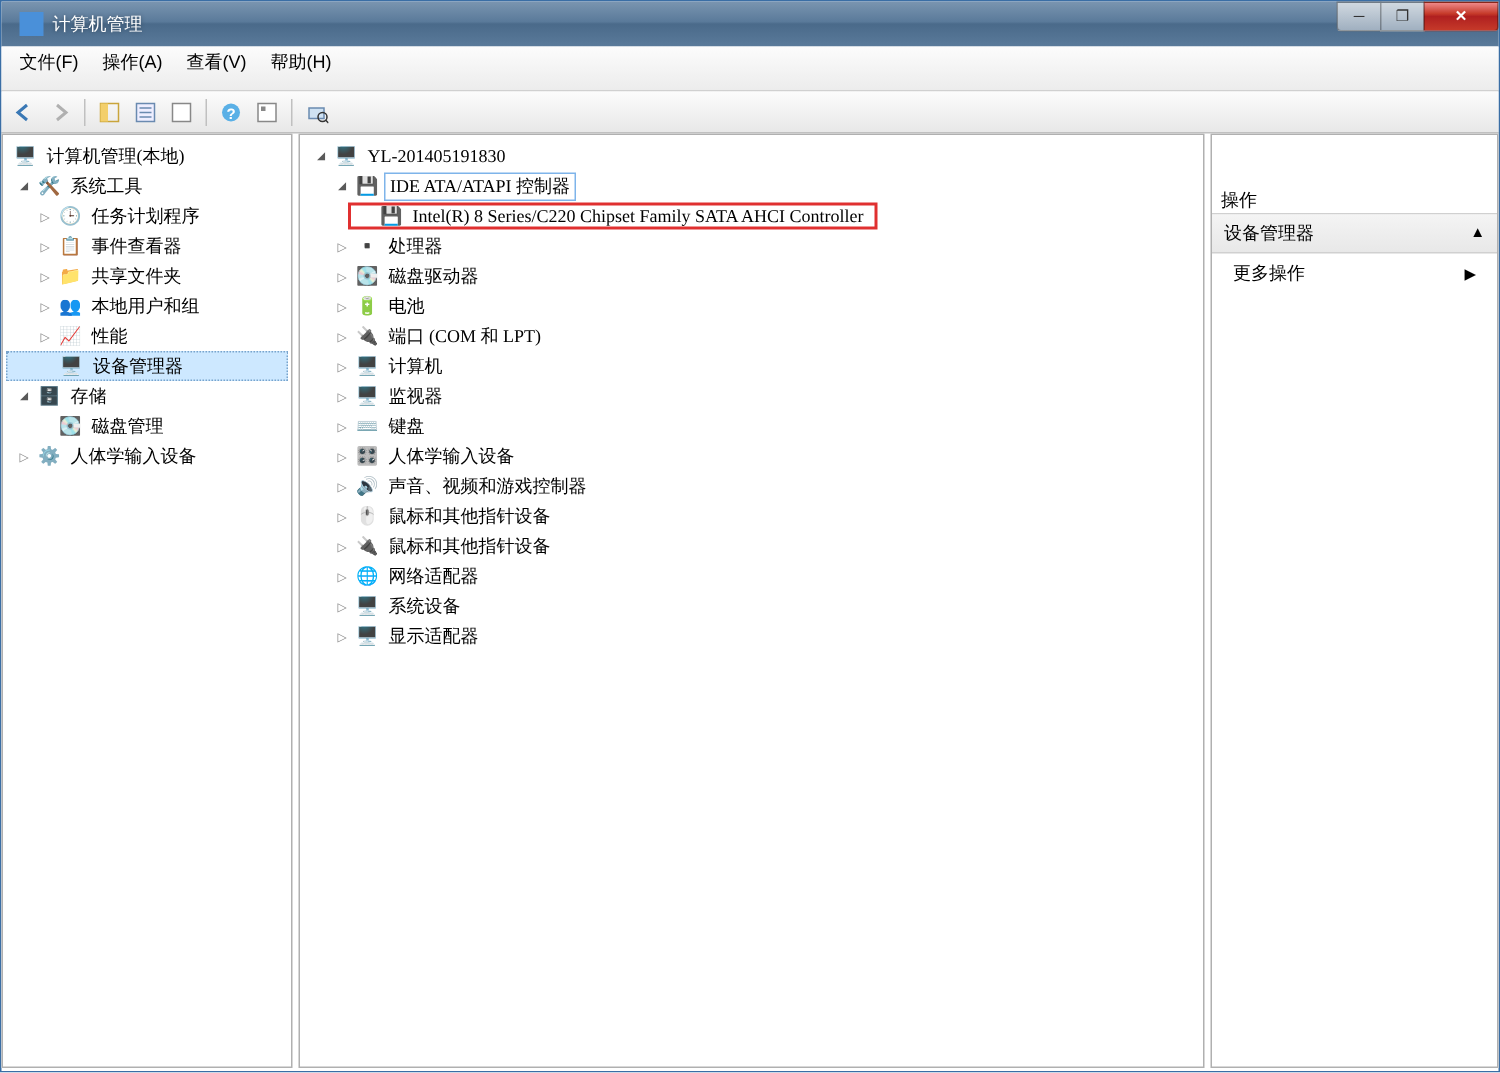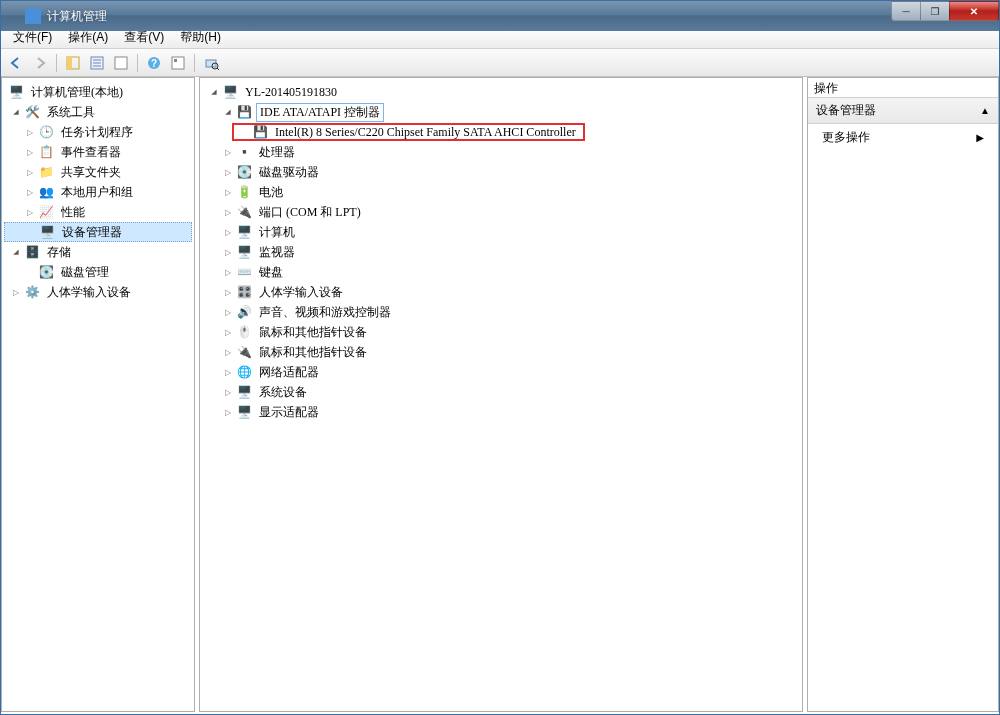--- a/index.html
+++ b/index.html
@@ -1,29 +1,29 @@
 <!DOCTYPE html>
 <html><head>
 <meta charset="utf-8">
 <style>
 * { box-sizing: border-box; margin: 0; padding: 0; }
 body { font-family: "Microsoft YaHei", "Segoe UI", Tahoma, sans-serif; font-size: 12px; background: #fff; width: 1000px; height: 715px; overflow: hidden; }
 
 .window { width: 1000px; height: 715px; display: flex; flex-direction: column; border: 1px solid #3a6ea5; }
 
-.titlebar { height: 30px; background: linear-gradient(#7a95b0, #5a7a9a 45%, #4a6a8a 50%, #5a7a9a); display: flex; align-items: center; padding-left: 24px; color: #fff; font-size: 12px; }
+.titlebar { height: 30px; background: linear-gradient(#7a95b0, #5a7a9a 45%, #4a6a8a 50%, #5a7a9a); display: flex; align-items: center; padding-left: 12px; color: #fff; font-size: 12px; }
 .titlebar-icon { width: 16px; height: 16px; background: #4a90d9; margin-right: 6px; display: inline-block; }
 .titlebar-title { flex: 1; text-shadow: 0 0 3px rgba(0,0,0,0.4); }
 .win-buttons { display: flex; height: 20px; margin-top: -10px; }
 .win-btn { width: 30px; height: 20px; display: flex; align-items: center; justify-content: center; font-family: Arial; font-size: 10px; color: #fff; border: 1px solid rgba(0,0,0,0.3); margin-left: -1px; }
 .win-min { background: linear-gradient(#d0d8e0, #a0b0c0); border-radius: 0 0 0 3px; color: #333; }
 .win-max { background: linear-gradient(#d0d8e0, #a0b0c0); color: #333; }
 .win-close { width: 50px; background: linear-gradient(#e88, #c53929 40%, #b02020 50%, #c53929); border-radius: 0 0 3px 0; font-weight: bold; }
 
-.menubar { height: 18px; background: linear-gradient(#fcfcfc, #ececec); border-bottom: 1px solid #d0d0d0; display: flex; align-items: flex-end; padding: 0 4px; }
+.menubar { height: 30px; background: linear-gradient(#fcfcfc, #ececec); border-bottom: 1px solid #d0d0d0; display: flex; align-items: flex-start; padding: 0 4px; }
 .menu-item { padding: 2px 8px; cursor: default; }
 
 .toolbar { height: 28px; background: linear-gradient(#fcfcfc, #e8e8e8); border-bottom: 1px solid #c0c0c0; display: flex; align-items: center; padding: 0 4px; gap: 2px; }
 .tool-btn { width: 22px; height: 22px; display: flex; align-items: center; justify-content: center; border-radius: 2px; }
 .tool-sep { width: 1px; height: 18px; background: #c0c0c0; margin: 0 3px; }
 
 .content { flex: 1; display: flex; }
 .panel { border: 1px solid #b0b0b0; background: #fff; position: relative; }
 .panel-left { width: 194px; margin: 0 0 2px 0; }
 .panel-mid { flex: 1; margin: 0 4px 2px 4px; position: relative; }
@@ -33,21 +33,21 @@
 .tree-row { display: flex; align-items: center; height: 20px; padding: 0 2px; white-space: nowrap; cursor: default; }
 .tree-row.selected { background: #cde8ff; border: 1px dotted #78a3cc; }
 .expander { width: 12px; height: 12px; display: inline-flex; align-items: center; justify-content: center; font-size: 10px; color: #666; }
 .expander.open::before { content: "◢"; font-size: 7px; color: #595959; }
 .expander.closed::before { content: "▷"; font-size: 8px; color: #888; }
 .spacer { display: inline-block; }
 .node-icon { width: 16px; height: 16px; margin: 0 3px; display: inline-flex; align-items: center; justify-content: center; font-size: 12px; }
 .node-label { padding: 1px 3px; font-family: Liberation Serif, serif; }
 .highlighted-box { border: 2px solid #e03030; padding: 0 4px 0 0; }
 
-.right-header { height: 20px; background: #fff; border-bottom: 1px solid #d0d0d0; padding: 2px 6px; font-weight: normal; }
+.right-header { height: 20px; background: #fff; border-bottom: 1px solid #d0d0d0; padding: 2px 6px; font-weight: normal; margin-top: 33px; }
 .right-section { background: linear-gradient(#f4f4f4, #e8e8e8); border-bottom: 1px solid #d0d0d0; padding: 4px 8px; display: flex; justify-content: space-between; align-items: center; }
 .right-item { padding: 5px 14px; display: flex; justify-content: space-between; align-items: center; }
 
 .red-arrow { position: absolute; top: 36px; left: 672px; pointer-events: none; }
 
 svg { display: block; }
 </style>
 </head>
 <body>
 

